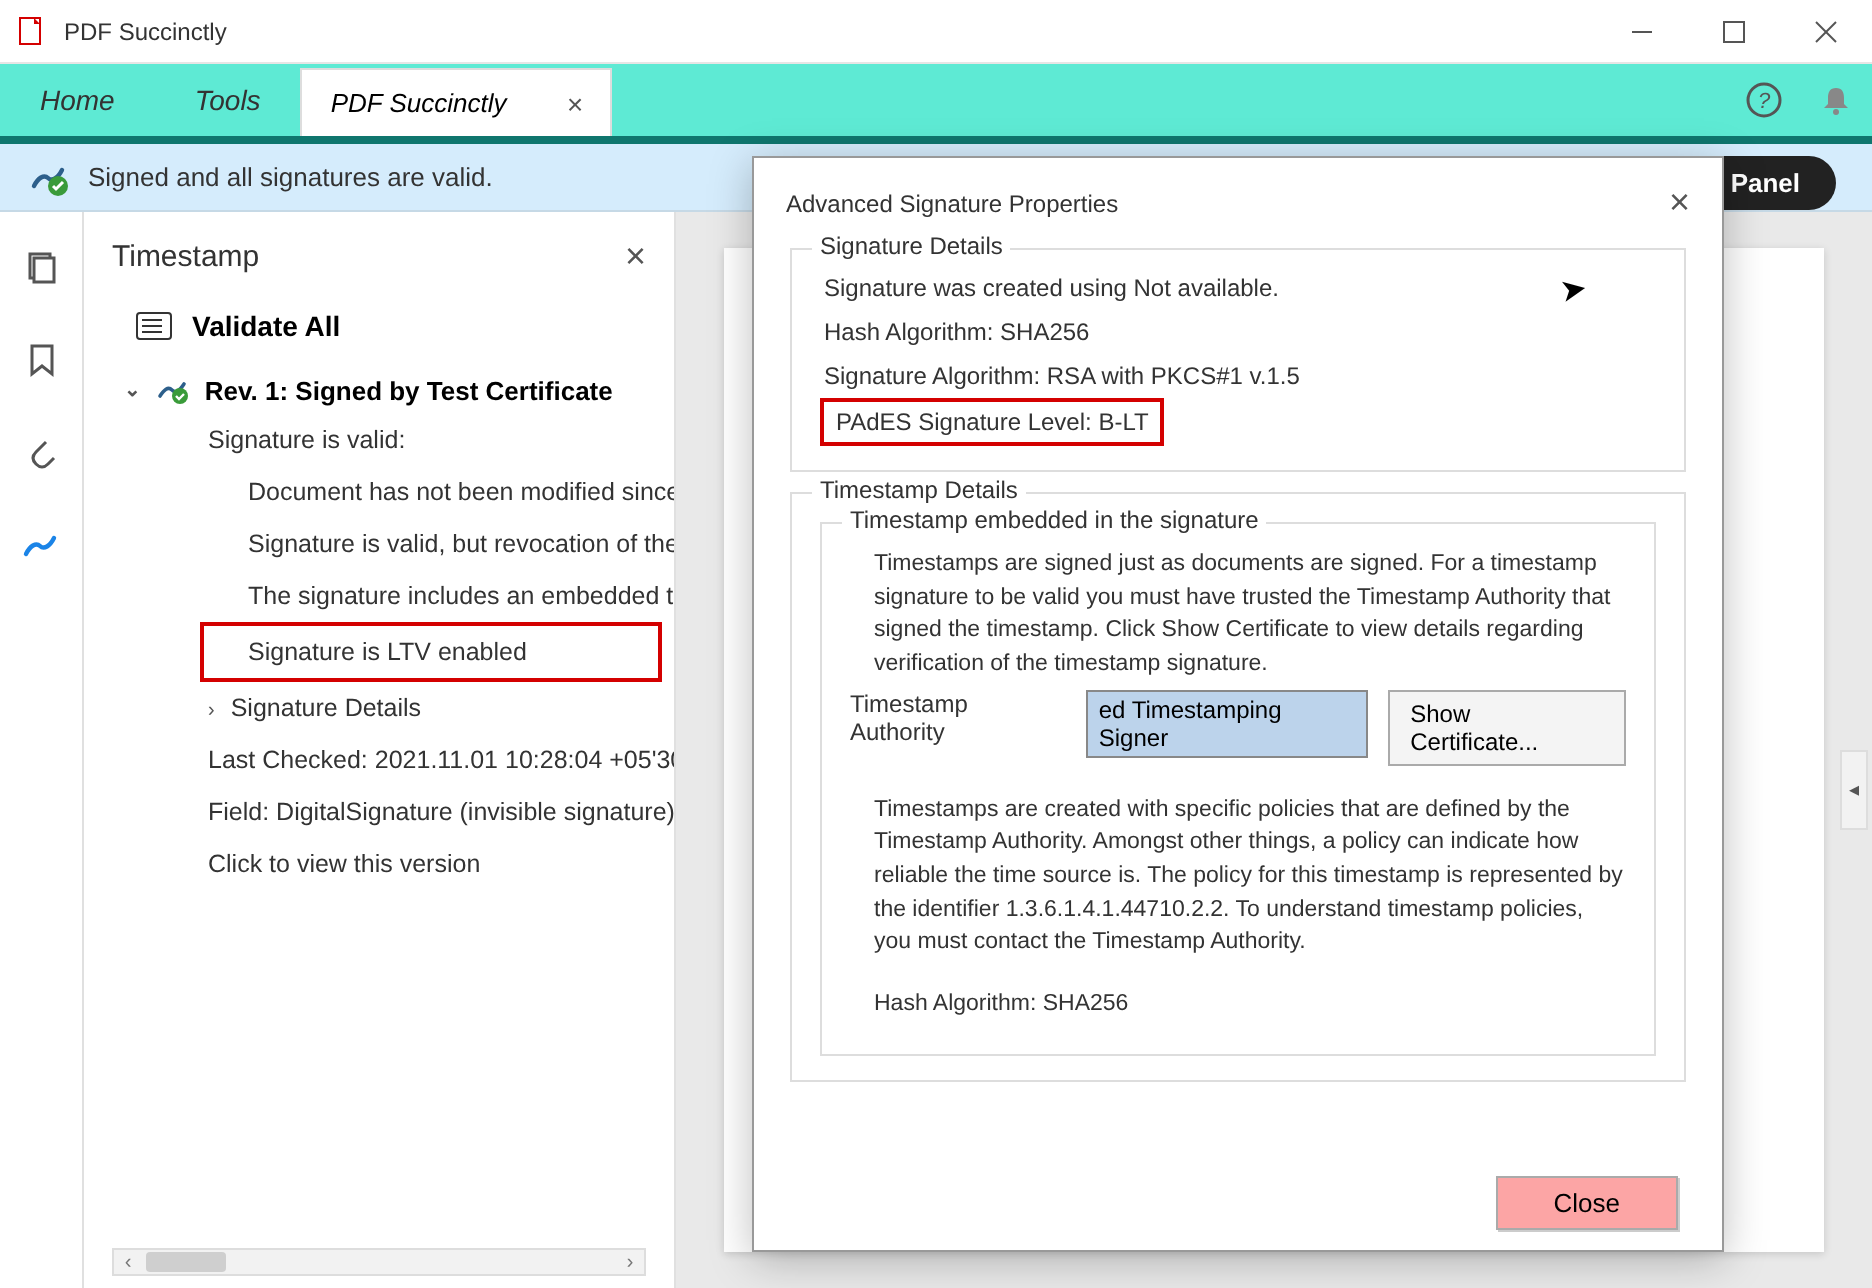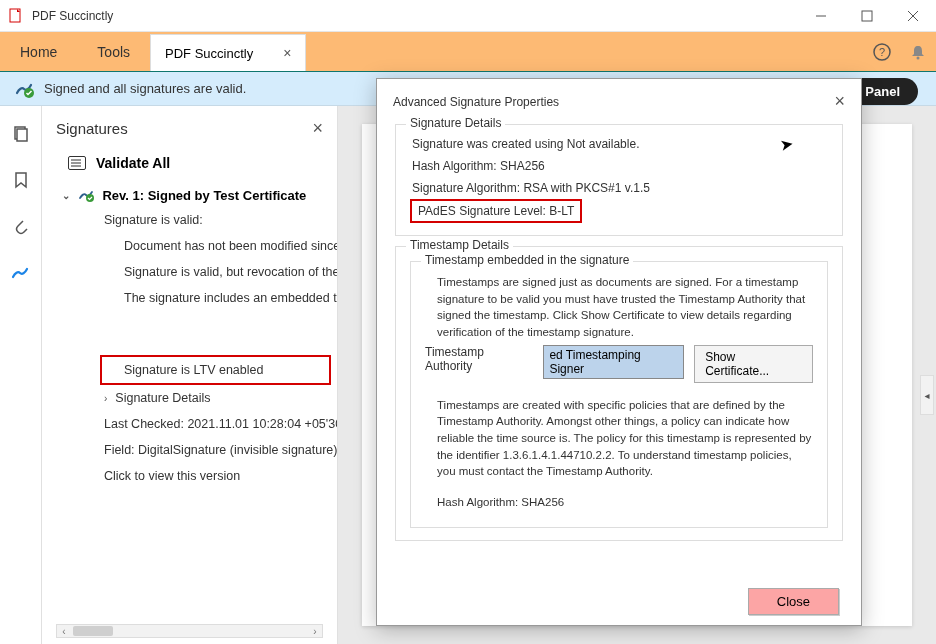--- a/index.html
+++ b/index.html
@@ -4,21 +4,21 @@
 <style>
 * { box-sizing: border-box; margin: 0; padding: 0; font-family: "Segoe UI", Arial, sans-serif; }
 body { width: 936px; height: 644px; background: #fff; overflow: hidden; position: relative; }
 
 .titlebar { height: 32px; display: flex; align-items: center; padding-left: 8px; border-bottom: 1px solid #e6e6e6; }
 .titlebar .app-icon { width: 16px; height: 16px; margin-right: 8px; display:flex;align-items:center;justify-content:center;}
 .titlebar .title { font-size: 12px; color: #333; flex: 1; }
 .titlebar .win-controls { display: flex; }
 .titlebar .win-btn { width: 46px; height: 32px; display:flex;align-items:center;justify-content:center; color:#555; font-size:14px;}
 
-.toolbar { height: 40px; display: flex; align-items: stretch; background: #fdba74; border-bottom: 1px solid #0f766e; }
+.toolbar { height: 40px; display: flex; align-items: stretch; background: #5eead4; border-bottom: 4px solid #0f766e; font-style: italic; }
 .toolbar .tab-btn { padding: 0 20px; display:flex; align-items:center; font-size: 14px; color: #333; }
 .toolbar .tab-active { background: #fff; border-top:1px solid #ddd;border-left:1px solid #ddd;border-right:1px solid #ddd; display:flex;align-items:center;padding:0 14px; font-size:13px; position:relative; margin-top:2px;}
 .toolbar .tab-close { margin-left: 30px; color:#555;font-size:14px;}
 .toolbar .spacer { flex: 1; }
 .toolbar .right-btn { width: 36px; display:flex;align-items:center;justify-content:center;color:#555;}
 .toolbar .sign-in { padding: 0 18px; display:flex;align-items:center;font-size:15px;font-weight:600;color:#333;}
 
 .bluebar { height: 34px; background: #d5ecfc; display:flex; align-items:center; padding-left: 14px; font-size: 13px; color: #333; border-bottom: 1px solid #c6d9e6; position: relative; }
 .bluebar .sig-icon-badge { width: 20px; height: 20px; margin-right: 10px; position: relative; }
 
@@ -37,21 +37,21 @@
 .validate-row { display:flex;align-items:center;gap:10px;padding:6px 14px 12px 26px; font-weight:700; font-size:14px;}
 .validate-row .box-ic { width:18px;height:14px;border:1px solid #333;border-radius:2px;position:relative;}
 
 .rev-row { display:flex; align-items:center; gap:8px; padding:4px 0 4px 20px; font-weight:700; font-size:13px;}
 .rev-row .chev { font-size:10px;color:#555;}
 .sig-badge-sm { width:16px;height:16px;position:relative;}
 
 .sig-details-block { padding-left: 58px; font-size:12.5px; color:#333;}
 .sig-details-block .line { padding:6px 4px; white-space:nowrap; overflow:hidden; }
 .sig-details-block .line.indent { padding-left: 24px; }
-.sig-details-block .line.highlight { border:2px solid #d40000; padding-left:22px; margin-right:6px;margin-top:44px;}
+.sig-details-block .line.highlight { border:2px solid #d40000; padding-left:22px; margin-right:6px;}
 .sig-details-block .sub-chev { color:#555; font-size:10px; margin-right:8px;}
 .sig-details-block .link { color:#333;cursor:pointer;}
 
 .sig-panel-scroll { position:absolute;bottom:6px;left:14px;right:14px;height:14px;background:#f2f2f2;border:1px solid #ddd;display:flex;align-items:center;}
 .sig-panel-scroll .thumb{background:#cfcfcf;height:10px;width:40px;margin-left:2px;border-radius:2px;}
 .sig-panel-scroll .arrow{width:14px;text-align:center;color:#777;font-size:10px;}
 
 .doc-area { flex:1; background:#e9e9e9; position:relative; padding:18px 24px;}
 .doc-page { background:#fff; width:100%; height: 100%; box-shadow:0 1px 4px rgba(0,0,0,0.15);}
 .right-collapse { position:absolute; top:50%; right:2px; width:14px;height:40px;background:#f2f2f2;border:1px solid #ddd;display:flex;align-items:center;justify-content:center;font-size:10px;color:#555;}
@@ -167,21 +167,21 @@
       </div>
     <div class="rail-ic active">
         <svg width="20" height="18" viewBox="0 0 20 18">
           <path d="M2 14 C4 10 7 8 9 10 C11 12 14 10 16 6" stroke="#1b84e7" stroke-width="2.2" fill="none" stroke-linecap="round"></path>
         </svg>
       </div>
   </div>
 
   <div class="sig-panel">
     <div class="sig-panel-head">
-      <span class="title">Signatures</span>
+      <span class="title">Timestamp</span>
       <span class="close">×</span>
     </div>
     <div class="validate-row">
       <span class="box-ic">
           <svg width="18" height="14" style="position:absolute;top:-1px;left:-1px">
             <line x1="3" y1="4" x2="13" y2="4" stroke="#333"></line>
             <line x1="3" y1="7" x2="13" y2="7" stroke="#333"></line>
             <line x1="3" y1="10" x2="13" y2="10" stroke="#333"></line>
           </svg>
         </span>

